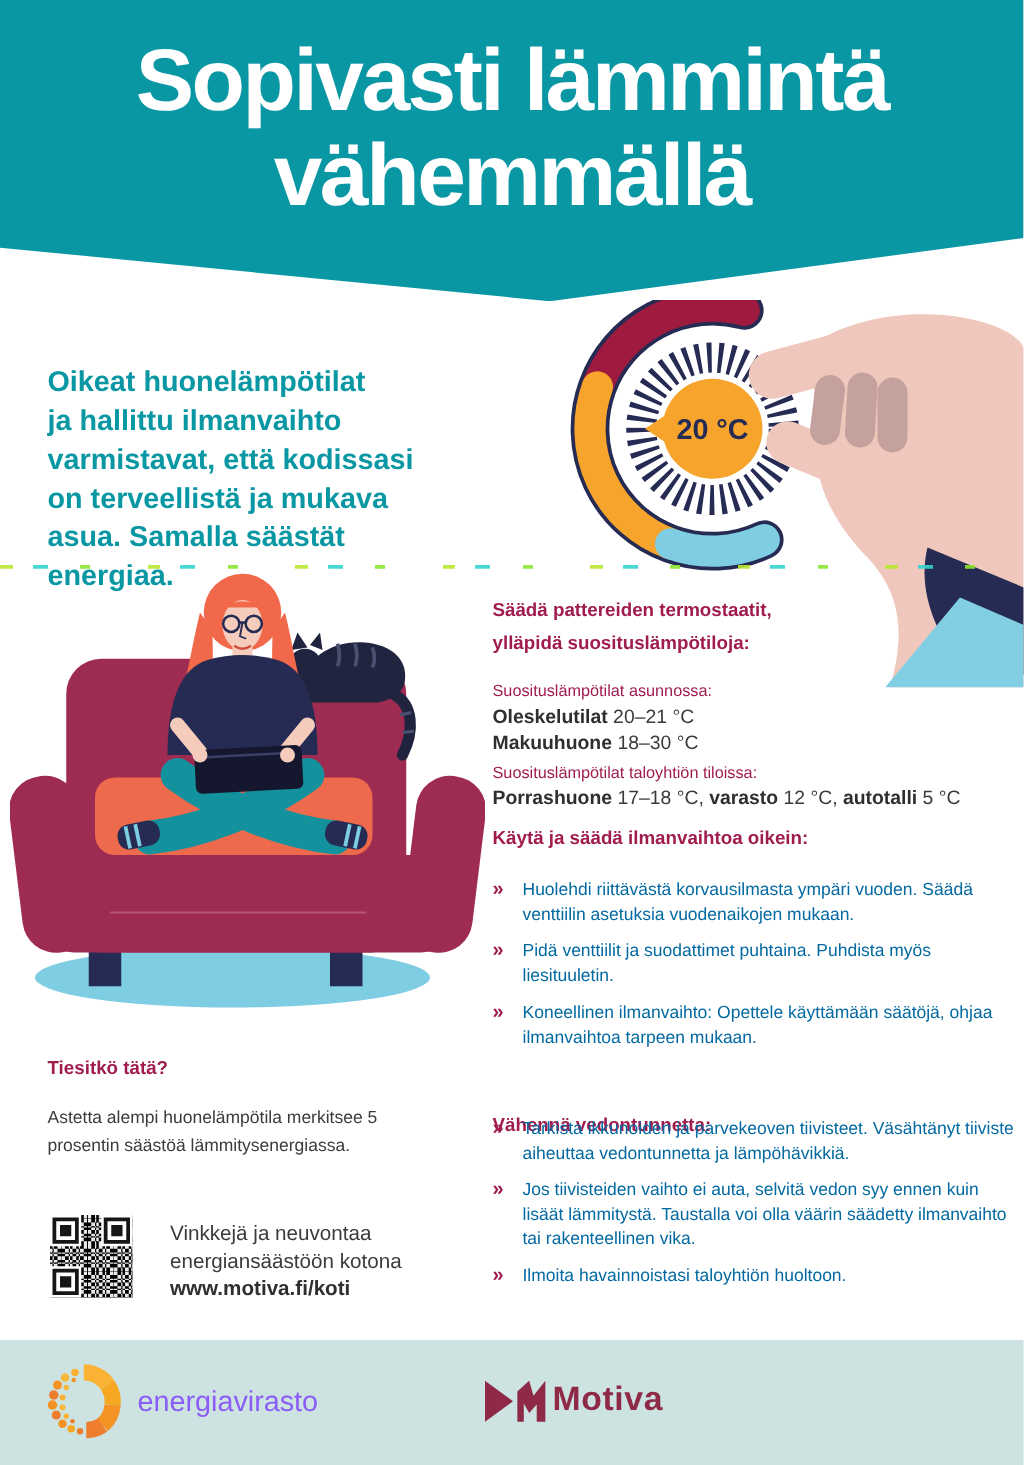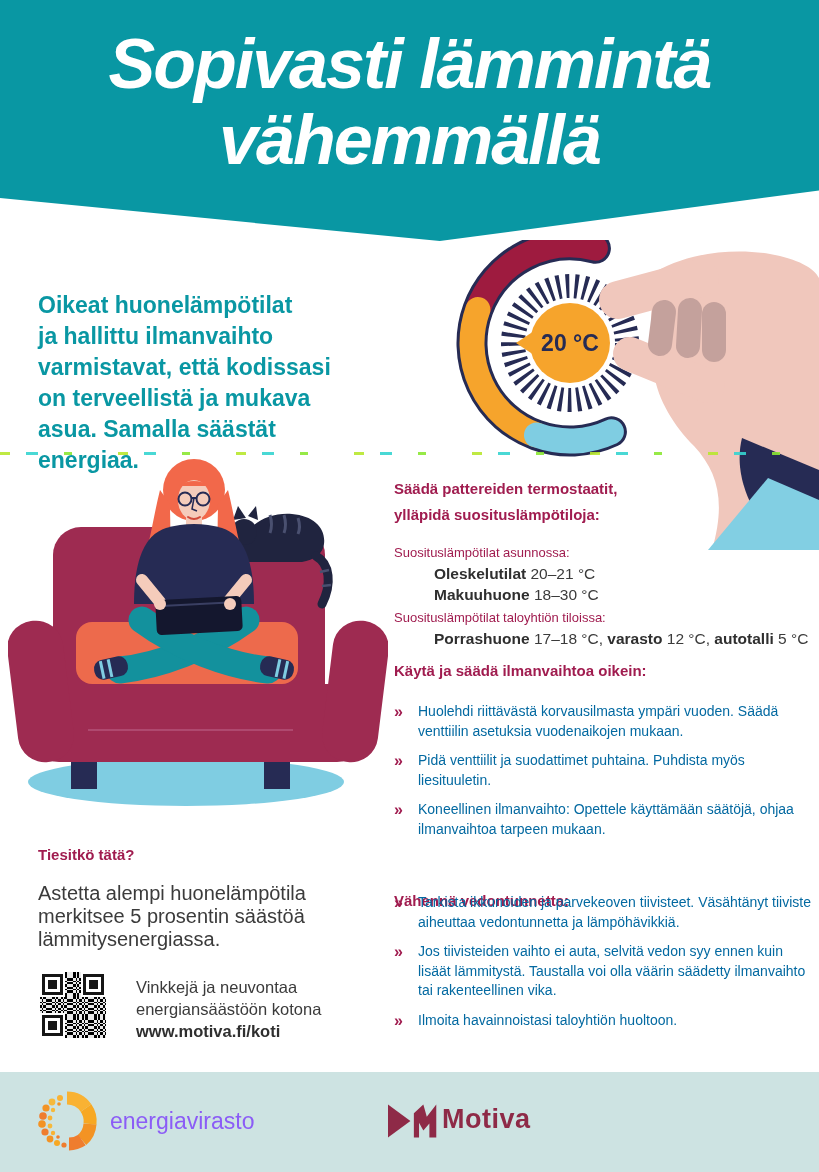--- a/index.html
+++ b/index.html
@@ -3,35 +3,35 @@
 <meta charset="utf-8">
 <style>
   html,body{margin:0;padding:0;background:#fff;}
   body{width:819px;height:1172px;position:relative;overflow:hidden;
        font-family:"Liberation Sans",sans-serif;color:#3b3b3b;}
   .abs{position:absolute;}
   
   .hero{left:0;top:0;width:819px;height:241px;background:#0997A3;
         clip-path:polygon(0 0,100% 0,100% 79%,53.7% 100%,0 82.2%);z-index:1;}
   .hero-title{left:0;top:26px;width:819px;text-align:center;color:#fff;
-        font-weight:bold;font-size:70px;line-height:76px;letter-spacing:-2px;z-index:2;font-style:italic;}
+        font-weight:bold;font-size:70px;line-height:76px;letter-spacing:-2px;z-index:2;}
   
   .intro{left:38px;top:290px;width:350px;color:#0997A3;font-weight:bold;
         font-size:23px;line-height:31px;white-space:pre-line;}
   
   .h-maroon{color:#A01C4F;font-weight:bold;font-size:15px;line-height:26px;white-space:pre-line;}
   .sub-maroon{color:#A01C4F;font-weight:normal;font-size:13px;line-height:20px;}
-  .body-line{font-size:15.5px;line-height:21px;color:#3b3b3b;margin-left:40px;}
+  .body-line{font-size:15.5px;line-height:21px;color:#3b3b3b;}
   .body-line b{color:#2f2f2f;}
   .bullets{width:424px;}
   .bullet{display:flex;margin-bottom:10px;}
   .bullet .mark{color:#A01C4F;font-weight:bold;font-size:16px;line-height:19px;width:24px;flex:0 0 24px;}
   .bullet .txt{font-size:14px;line-height:19.5px;color:#0369a1;}
   
-  .dyk-text{font-size:20px;line-height:23px;width:300px;}
+  .dyk-text{font-size:14px;line-height:23px;width:300px;}
   
   .qr{left:40px;top:972px;width:66px;height:66px;background:#fff;}
   .qr-noise{position:absolute;inset:0;
      background:repeating-conic-gradient(#161616 0% 25%,#fff 0% 50%),
                 repeating-conic-gradient(#161616 0% 25%,#fff 0% 50%);
      background-size:6px 6px,14px 14px;background-position:0 0,2px 3px;
      background-blend-mode:difference;}
   .finder{position:absolute;width:15px;height:15px;border:3px solid #161616;background:#fff;
      box-shadow:0 0 0 2px #fff;}
   .finder .dot{position:absolute;left:3px;top:3px;width:9px;height:9px;background:#161616;}

